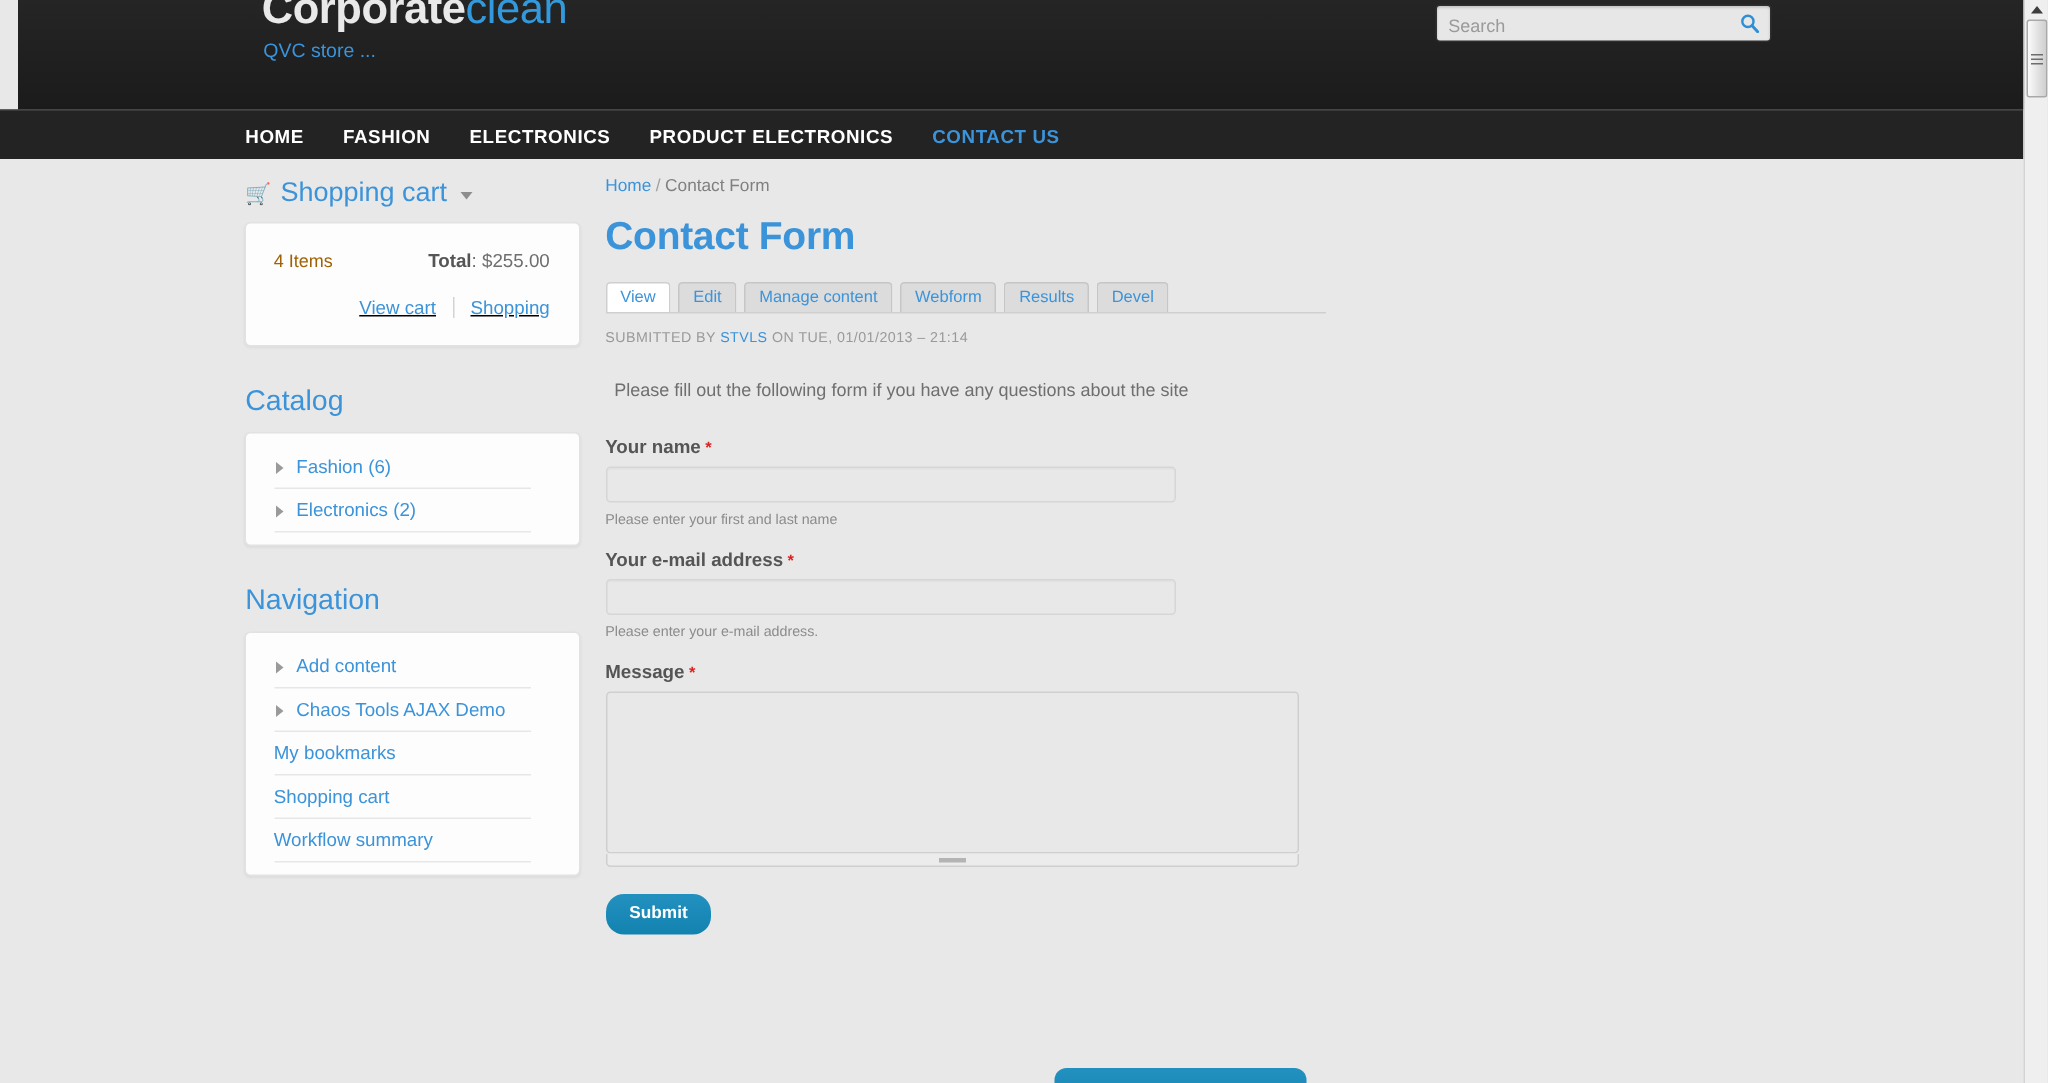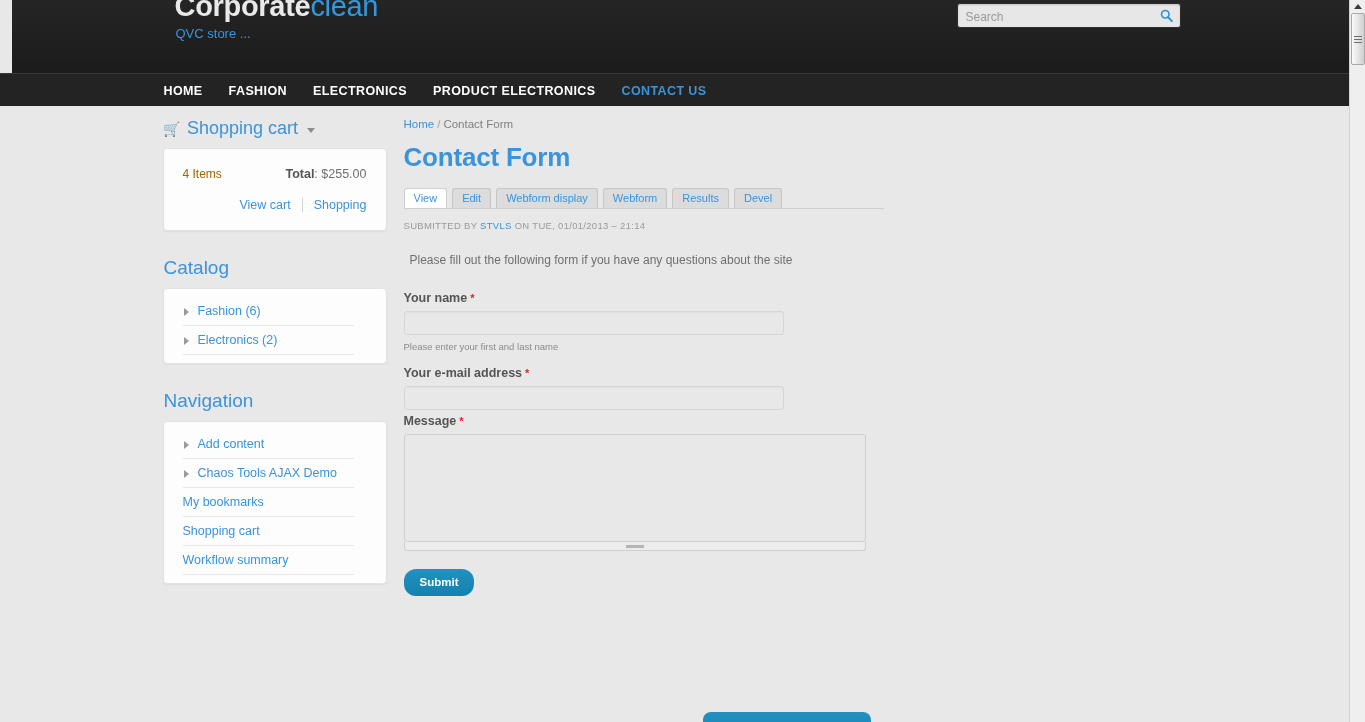--- a/index.html
+++ b/index.html
@@ -94,21 +94,21 @@
     border-radius:4px;
     box-shadow:0 1px 2px rgba(0,0,0,.05);
     padding:18px 19px;
   }
   .cart-row { display:flex; justify-content:space-between; align-items:baseline; }
   .cart-items { font-size:12px; color:#a16207; }
   .cart-total { font-size:12.5px; color:#6f6f6f; }
   .cart-total b { color:#555; }
   .cart-links {
     margin-top:17px; display:flex; justify-content:flex-end;
-    align-items:center; gap:11px; font-size:12.5px;
+    align-items:center; gap:11px; font-size:12.5px;text-decoration:underline;
   }
   .cart-links a { color:#3b93d9; text-decoration:none; }
   .divider-v { width:1px; height:14px; background:#d3d3d3; }
 
   .menu { list-style:none; margin:0; padding:0; }
   .menu li { border-bottom:1px solid #e7e7e7; }
   .menu li:last-child { border-bottom:1px solid #e7e7e7; }
   .menu a {
     display:block; padding:7px 0 7px 0;
     font-size:12.5px; color:#3b93d9; text-decoration:none;
@@ -339,21 +339,21 @@
 
       <div class="breadcrumb">
         <a href="#">Home</a><span class="sep">/</span><span>Contact Form</span>
       </div>
 
       <h1 class="page-title">Contact Form</h1>
 
       <div class="tabs" id="tabs">
           <a class="tab active" href="#">View</a>
           <a class="tab" href="#">Edit</a>
-          <a class="tab" href="#">Webform display</a>
+          <a class="tab" href="#">Manage content</a>
           <a class="tab" href="#">Webform</a>
           <a class="tab" href="#">Results</a>
           <a class="tab" href="#">Devel</a>
         </div>
 
       <div class="submitted">
         <span>SUBMITTED BY</span>
         <a href="#">STVLS</a>
         <span>ON TUE, 01/01/2013 – 21:14</span>
       </div>
@@ -368,20 +368,21 @@
         <input class="text-field" type="text" value="" style="">
         <div class="desc">Please enter your first and last name</div>
       </div>
 
       
       <div class="form-item">
         <label class="form-label">
           <span>Your e-mail address</span><span class="req">*</span>
         </label>
         <input class="text-field" type="text" value="" style="">
+        <div class="desc">Please enter your e-mail address.</div>
       </div>
 
       
 
       
       <div class="form-item">
         <label class="form-label">
           <span>Message</span><span class="req">*</span>
         </label>
         <textarea class="message-area" style=""></textarea>

